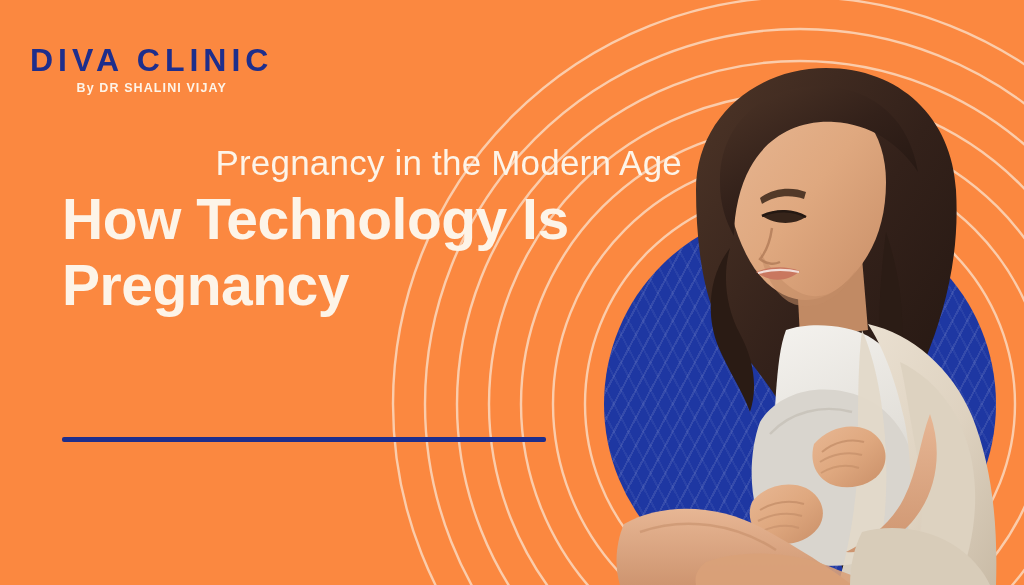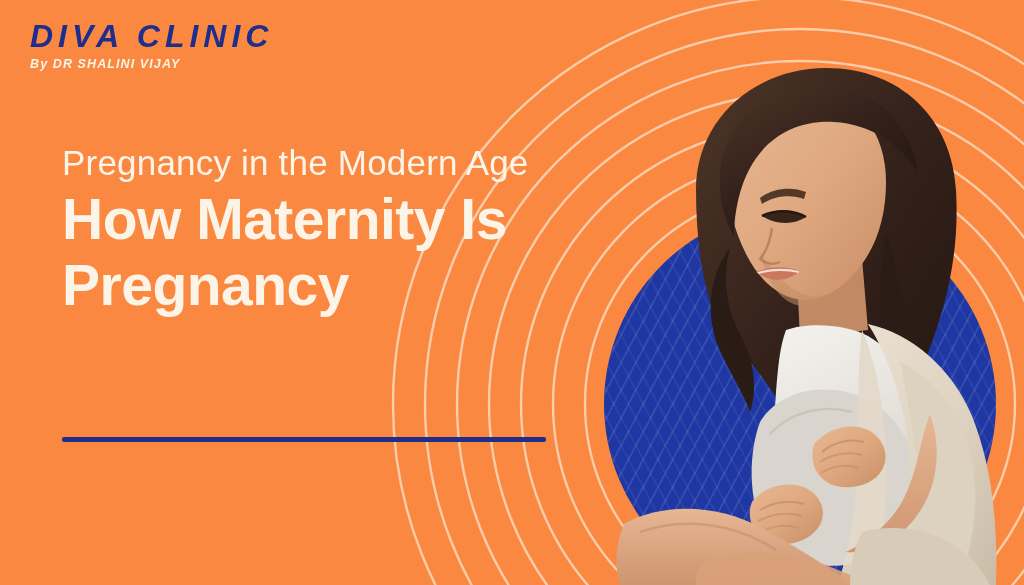--- a/index.html
+++ b/index.html
@@ -71,64 +71,64 @@
     height: 523px;
     z-index: 4;
     overflow: hidden;
   }
   .photo svg { display: block; }
 
   
   .logo {
     position: absolute;
     left: 30px;
-    top: 20px;
+    top: 44px;
     z-index: 6;
     text-align: left;
-    font-style: italic;
   }
   .logo-main {
     display: block;
     color: #1E2E8C;
     font-family: "Liberation Sans", sans-serif;
     font-weight: bold;
     font-size: 32px;
     letter-spacing: 5px;
     line-height: 1.05;
     white-space: nowrap;
   }
   .logo-sub {
     display: block;
     color: #FDF4E8;
     font-family: "Liberation Sans", sans-serif;
     font-weight: bold;
     font-size: 12.5px;
     letter-spacing: 1.1px;
     margin-top: 3px;
-    text-align: left;
+    text-align: center;
     white-space: nowrap;
   }
 
   
   .copy {
     position: absolute;
     left: 62px;
     top: 143px;
     z-index: 6;
     width: 620px;
   }
   .eyebrow {
     display: block;
     color: #FDF4E8;
     font-family: "Liberation Sans", sans-serif;
     font-weight: normal;
     font-size: 35px;
     letter-spacing: 0.2px;
     line-height: 1.15;
     white-space: nowrap;
+    text-align: right;
   }
   .headline {
     display: block;
     margin-top: 4px;
     font-family: "Liberation Sans", sans-serif;
     font-weight: bold;
     font-size: 57px;
     line-height: 1.15;
     letter-spacing: -0.5px;
   }
@@ -303,20 +303,20 @@
   </div>
 
   <div class="logo">
     <span class="logo-main">DIVA CLINIC</span>
     <span class="logo-sub">By DR SHALINI VIJAY</span>
   </div>
 
   <div class="copy">
     <span class="eyebrow">Pregnancy in the Modern Age</span>
     <span class="headline">
-      <span class="ln ln-light">How Maternity Is</span>
+      <span class="ln ln-light">How Technology Is</span>
       <span class="ln ln-light">Pregnancy</span>
     </span>
   </div>
 
   <div class="rule"></div>
 
 </div>
 
 </body></html>

